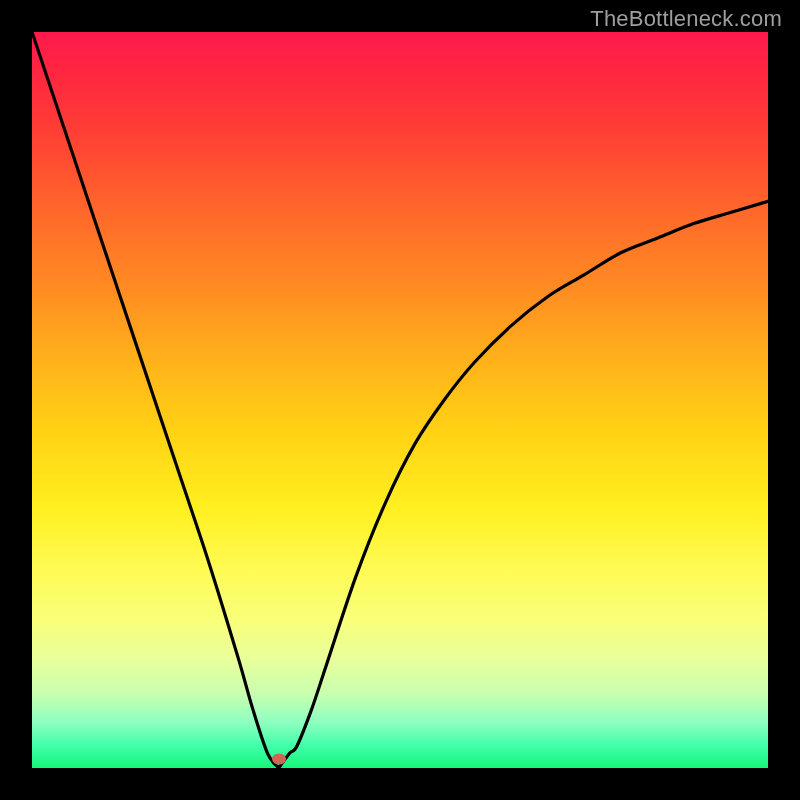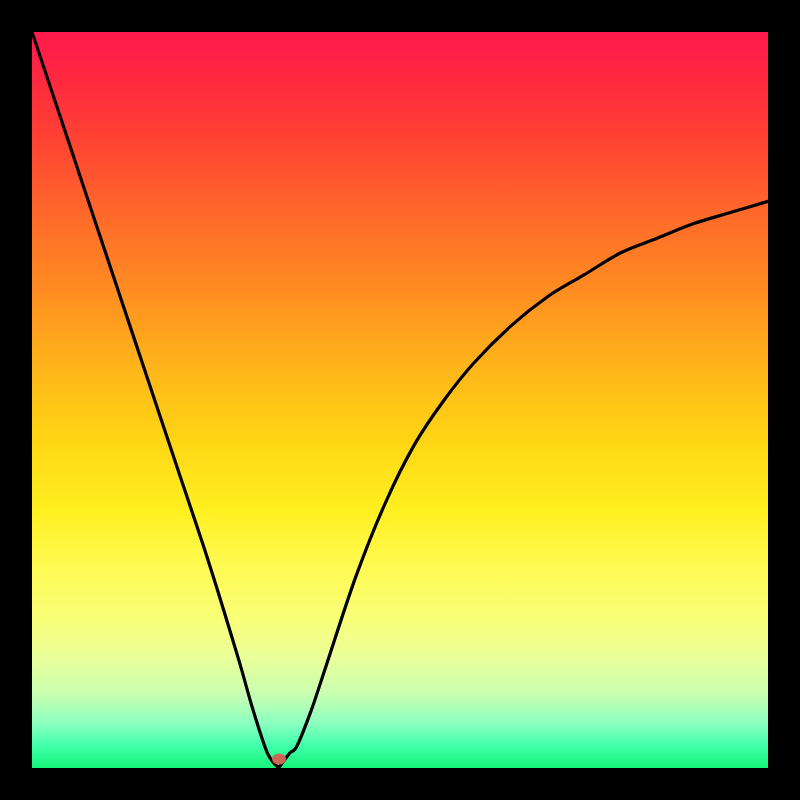--- a/index.html
+++ b/index.html
@@ -69,20 +69,21 @@
     background: #cc6655;
     border-radius: 50%;
     z-index: 6;
     transform: translate(-50%, -50%);
   }
 </style>
 </head>
 <body>
 
 <div class="frame">
+  <div class="watermark">TheBottleneck.com</div>
   <div class="plot-area">
     <div class="gradient"></div>
     <svg class="curve" viewBox="0 0 736 736" preserveAspectRatio="none">
       <path id="curve-path" d="M 0 0 C 4.906666666666667 14.720000000000008, 19.626666666666665 58.88000000000005, 29.44 88.32000000000005 C 39.25333333333334 117.76000000000005, 49.06666666666667 147.2, 58.88 176.64 C 68.69333333333333 206.07999999999998, 78.50666666666666 235.51999999999998, 88.32 264.96 C 98.13333333333333 294.4, 107.94666666666667 323.84, 117.76 353.28 C 127.57333333333334 382.71999999999997, 137.38666666666668 412.15999999999997, 147.20000000000002 441.59999999999997 C 157.01333333333335 471.03999999999996, 166.82666666666665 499.2533333333333, 176.64 529.92 C 186.45333333333332 560.5866666666666, 198.72000000000003 601.0666666666667, 206.08 625.6 C 213.44 650.1333333333333, 215.89333333333332 661.1733333333334, 220.79999999999998 677.12 C 225.70666666666665 693.0666666666666, 231.2266666666667 711.4666666666667, 235.52 721.28 C 239.81333333333333 731.0933333333332, 244.72 733.5466666666666, 246.56 736 C 248.4 733.5466666666666, 254.5333333333333 724.96, 257.59999999999997 721.28 C 260.66666666666663 717.5999999999999, 261.28 721.28, 264.96 713.92 C 268.64 706.56, 274.7733333333333 690.6133333333333, 279.68 677.12 C 284.5866666666667 663.6266666666667, 287.04 655.0400000000001, 294.40000000000003 632.96 C 301.76000000000005 610.88, 314.02666666666664 571.6266666666667, 323.84 544.64 C 333.6533333333333 517.6533333333333, 343.46666666666664 493.12, 353.28 471.04 C 363.0933333333333 448.96000000000004, 372.9066666666667 429.33333333333337, 382.72 412.16 C 392.53333333333336 394.9866666666667, 402.3466666666667 381.49333333333334, 412.16 368 C 421.97333333333336 354.50666666666666, 430.55999999999995 343.46666666666664, 441.59999999999997 331.2 C 452.64 318.93333333333334, 466.1333333333334 305.44000000000005, 478.40000000000003 294.40000000000003 C 490.6666666666667 283.36, 502.9333333333333 273.5466666666666, 515.1999999999999 264.96 C 527.4666666666666 256.37333333333333, 539.7333333333333 250.23999999999998, 552 242.88 C 564.2666666666667 235.52, 576.5333333333334 226.9333333333334, 588.8000000000001 220.80000000000007 C 601.0666666666667 214.66666666666674, 613.3333333333334 210.9866666666667, 625.6 206.08000000000004 C 637.8666666666667 201.17333333333337, 650.1333333333333 195.65333333333334, 662.4 191.36 C 674.6666666666666 187.0666666666667, 686.9333333333333 184.00000000000006, 699.1999999999999 180.32000000000005 C 711.4666666666666 176.64000000000004, 729.8666666666667 171.11999999999998, 736 169.27999999999997" stroke="#000" stroke-width="3.2" fill="none" stroke-linejoin="round" stroke-linecap="round"></path>
     </svg>
     <div class="marker" id="marker" style="left: 246.56px; top: 727.168px;"></div>
   </div>
 </div>
 
 </body></html>

